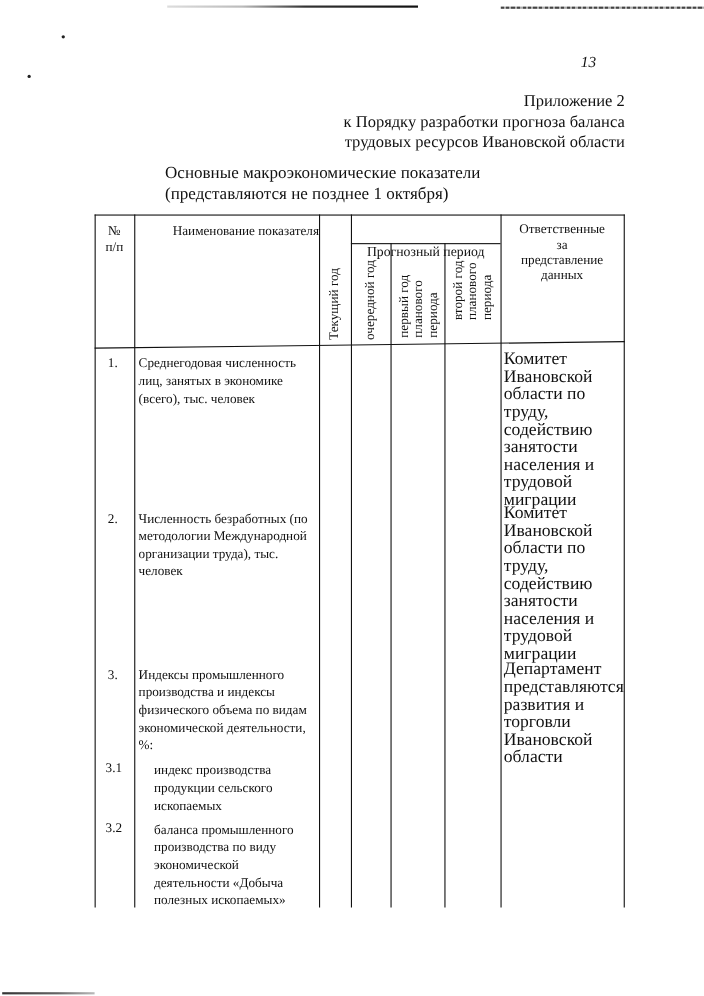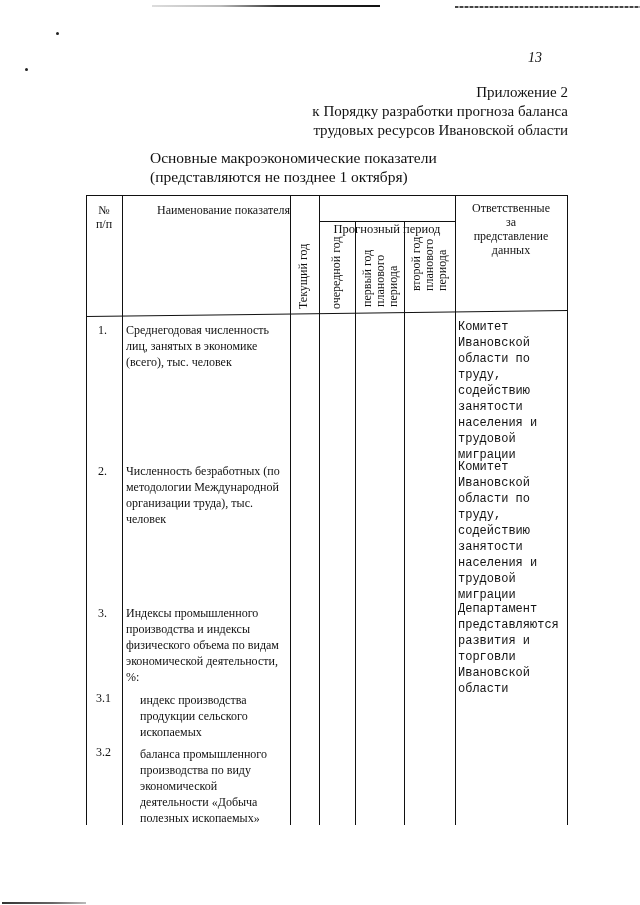--- a/index.html
+++ b/index.html
@@ -60,21 +60,21 @@
       text-align: left;
       white-space: nowrap;
     }
     .num {
       position: absolute; font-size: 12px; line-height: 16px;
     }
     .name {
       position: absolute; font-size: 12px; line-height: 16px;
     }
     .resp {
-      position: absolute; font-size: 12px; line-height: 16px; font-family: Liberation Mono, monospace;
+      position: absolute; font-size: 16px; line-height: 16px;
     }
   </style>
 </head>
 <body>
 
 <div class="abs scan-line-top-left"></div>
 <div class="abs scan-line-top-right"></div>
 <div class="abs scan-dot" style="left:56px;top:32px;"></div>
 <div class="abs scan-dot" style="left:25px;top:68px;"></div>
 <div class="abs scan-line-bottom"></div>

